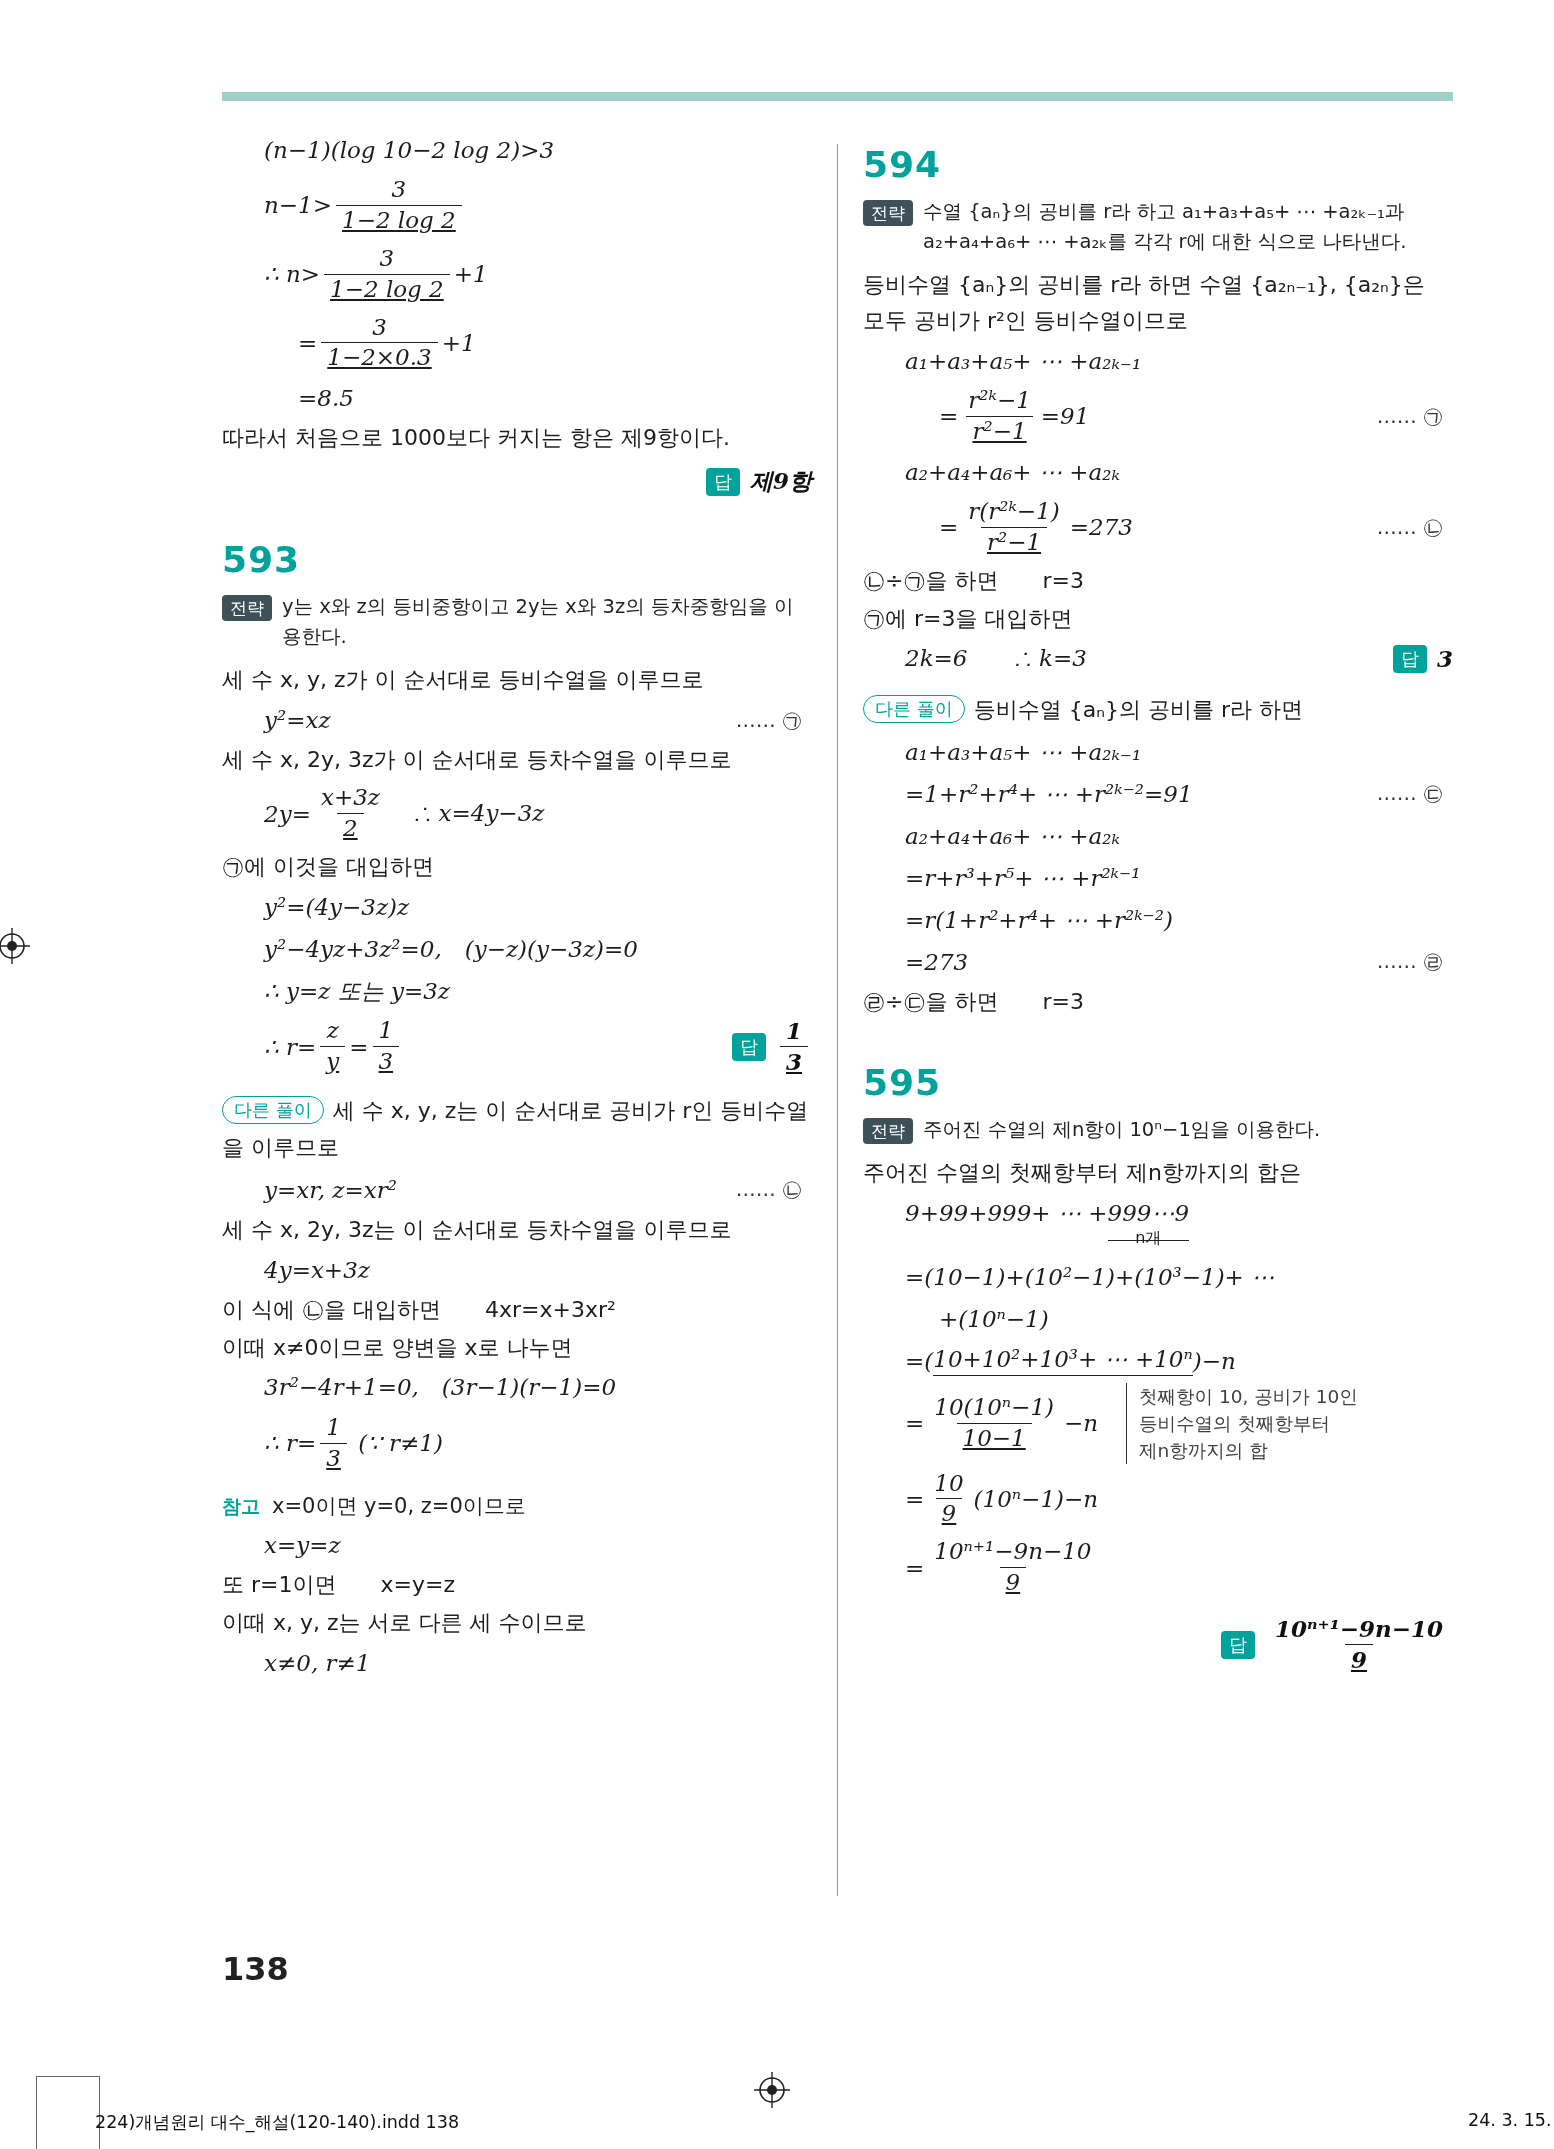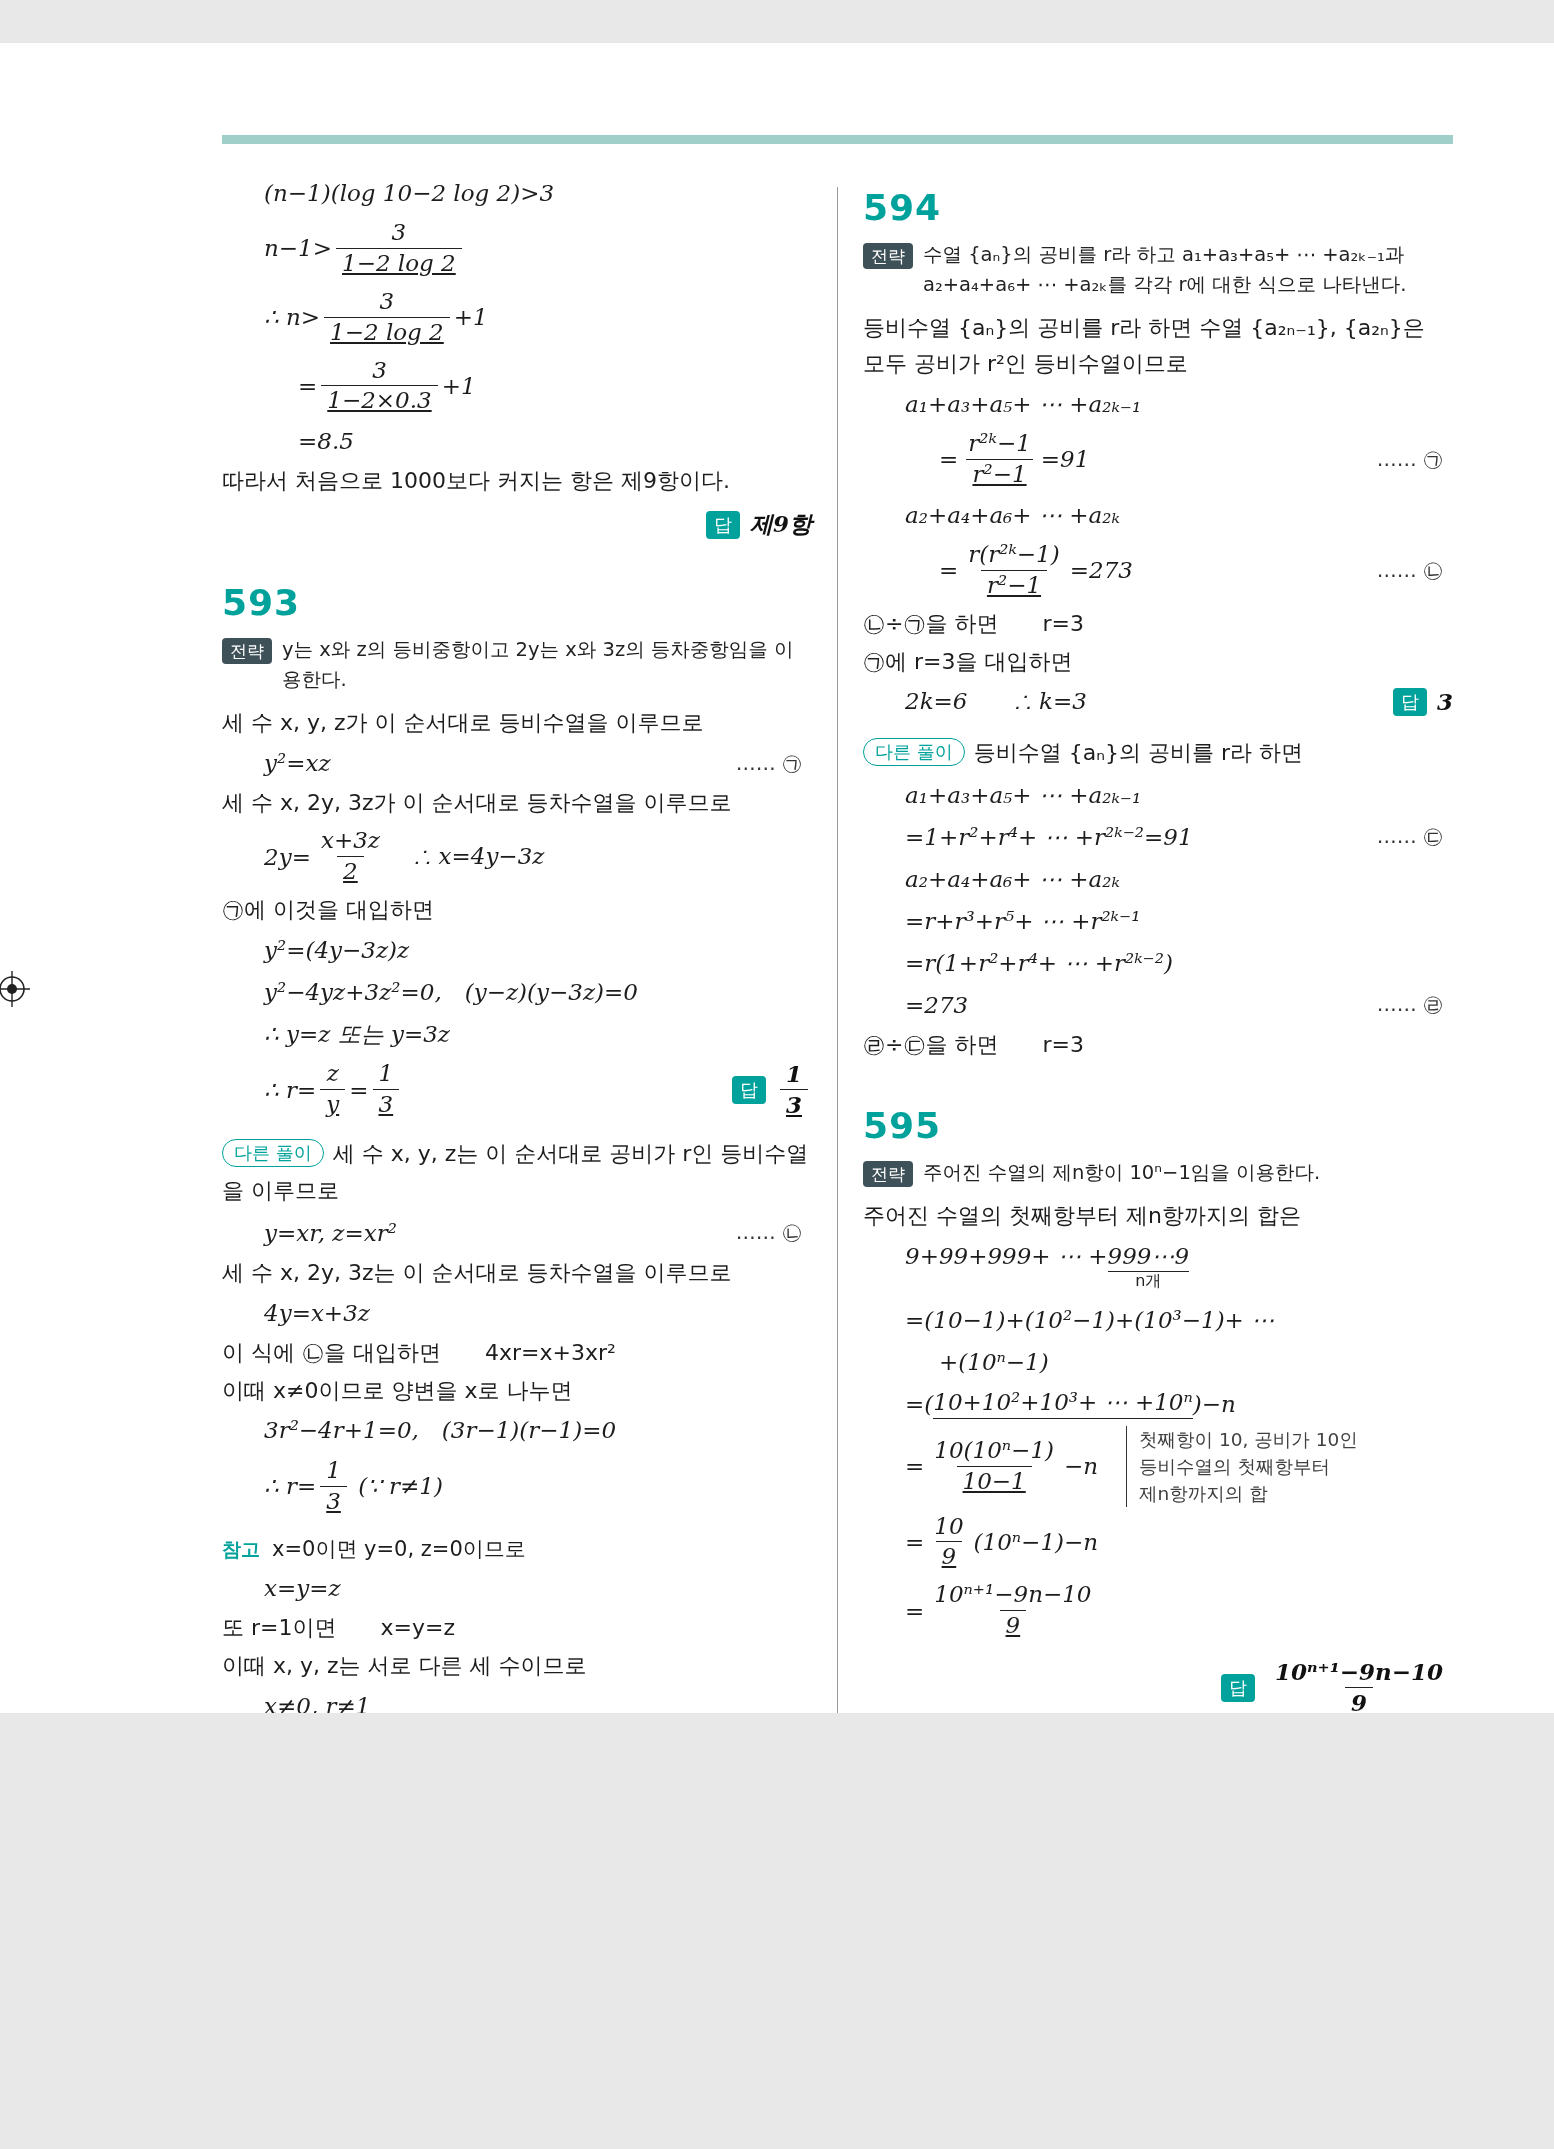--- a/index.html
+++ b/index.html
@@ -1,17 +1,17 @@
 <!DOCTYPE html>
 <html style="--teal: #00a29b; --bar: #9fcfc8; --darkbadge: #3e5058; --text: #1d1d1d;"><head>
 <meta charset="utf-8">
 <style>
   html,body{margin:0;padding:0;background:#e8e8e8;}
-  .page{position:relative;width:1554px;height:1670px;background:#ffffff;overflow:hidden;
-        font-family:"DejaVu Sans","Liberation Sans",sans-serif;color:var(--text,#1d1d1d);margin-top:43px;}
+  .page{position:relative;width:1554px;height:2149px;background:#ffffff;overflow:hidden;
+        font-family:"DejaVu Sans","Liberation Sans",sans-serif;color:var(--text,#1d1d1d);}
   .topbar{position:absolute;left:222px;top:92px;width:1231px;height:9px;background:var(--bar,#9fcfc8);}
   .columns{position:absolute;left:222px;top:128px;width:1232px;display:flex;align-items:flex-start;}
   .col{width:590px;}
   .divider{width:1px;background:#9a9a9a;height:1752px;margin:16px 25px 0 25px;flex:0 0 auto;}
 
   .pnum{color:var(--teal,#00a29b);font-size:36px;font-weight:700;margin:42px 0 12px;letter-spacing:1px;}
   .col > .pnum:first-child{margin-top:16px;}
 
   .strat{display:flex;margin:2px 0 10px;}
   .sbadge{flex:0 0 auto;background:var(--darkbadge,#3e5058);color:#fff;font-size:17px;
@@ -41,21 +41,21 @@
   .ansval{font-weight:700;font-size:23px;color:#111;font-family:"DejaVu Serif","Liberation Serif",serif;
           font-style:italic;display:inline-flex;align-items:center;}
 
   .altline{margin:12px 0 4px;font-size:22px;line-height:37px;}
   .pill{display:inline-block;border:1.7px solid var(--teal,#00a29b);color:var(--teal,#00a29b);
         border-radius:15px;padding:0 11px;font-size:18px;line-height:26px;margin-right:9px;vertical-align:2px;}
   .noteline{margin-top:12px;font-size:21px;line-height:34px;}
   .nlabel{color:var(--teal,#00a29b);font-weight:700;font-size:19px;margin-right:12px;}
 
   .ubw{display:inline-block;position:relative;}
-  .ubt{border-bottom:1.7px solid #222;padding-bottom:2px;}
+  .ubt{border-bottom:1.7px solid #222;padding-bottom:14px;}
   .ubl{position:absolute;left:50%;top:100%;transform:translateX(-50%);margin-top:2px;
        font-style:normal;font-family:"DejaVu Sans","Liberation Sans",sans-serif;font-size:16px;
        color:#222;white-space:nowrap;}
   .ubline{margin-bottom:24px;}
   .side{margin-left:28px;border-left:1.7px solid #333;padding-left:12px;font-style:normal;
         font-family:"DejaVu Sans","Liberation Sans",sans-serif;font-size:18.5px;line-height:27px;
         color:#404040;align-self:center;}
 
   .pagenum{position:absolute;left:222px;top:1950px;font-size:32px;font-weight:700;color:#222;}
   .footer-left{position:absolute;left:95px;top:2110px;font-size:17.5px;color:#111;white-space:nowrap;}

